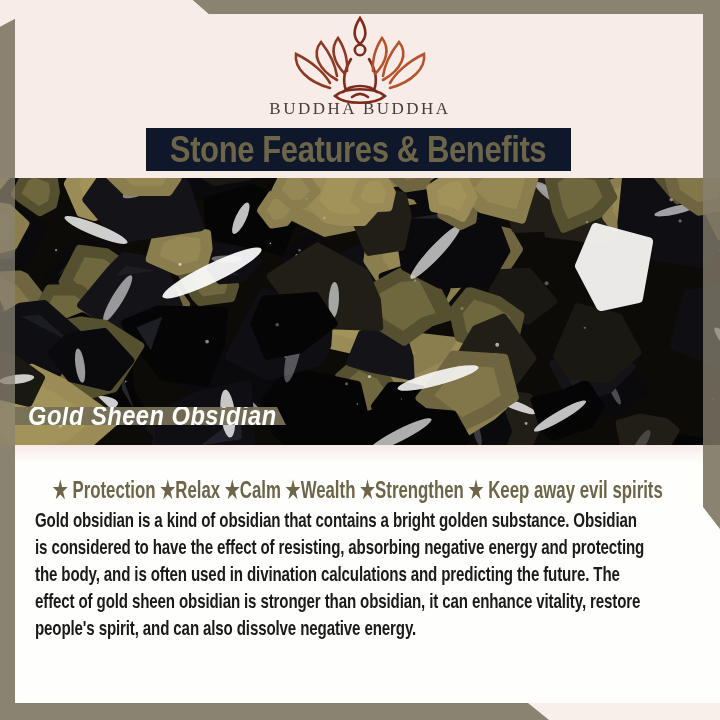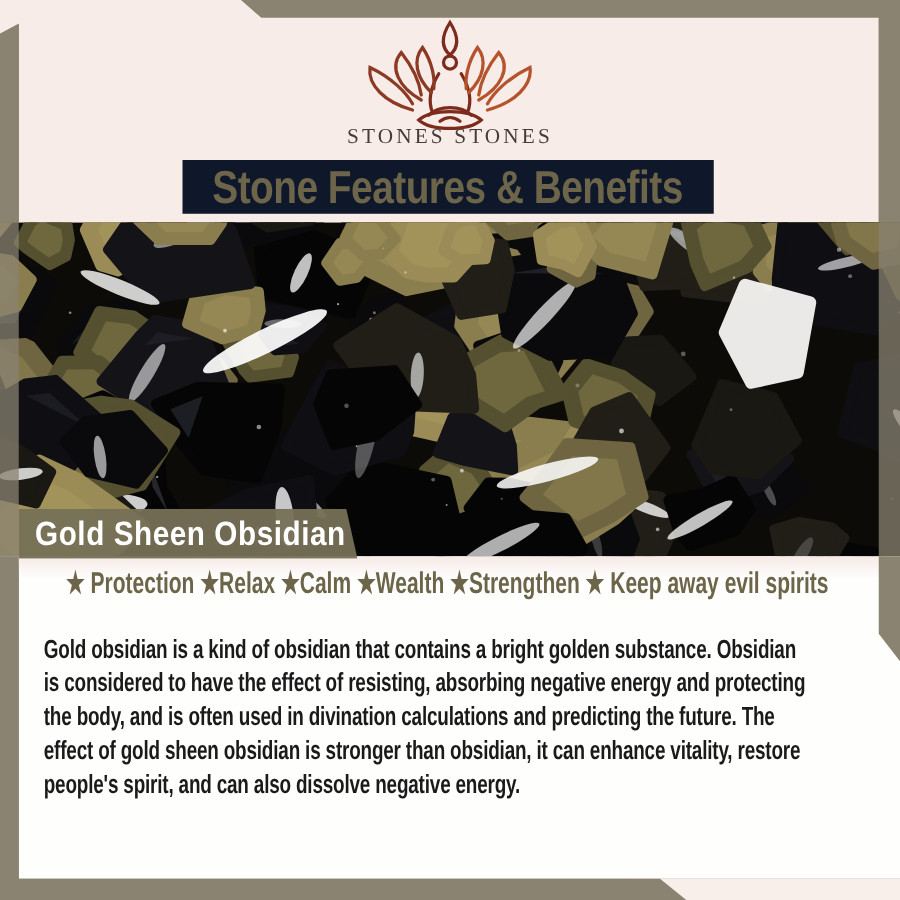--- a/index.html
+++ b/index.html
@@ -5,38 +5,38 @@
   html,body{margin:0;padding:0;background:#555;}
   #card{position:relative;width:720px;height:720px;overflow:hidden;background:#8a8371;
         font-family:"Liberation Sans",sans-serif;}
   #card svg{display:block;}
   .abs{position:absolute;}
   
   #bg-svg{left:0;top:0;z-index:0;}
   #photo-svg{left:0;top:178px;z-index:1;}
   #photo-fade{left:0;top:445px;width:720px;height:18px;z-index:2;
       background:linear-gradient(#f6eae6,rgba(254,254,253,0));}
-  #stone-label{left:15px;top:407px;width:271px;height:40px;z-index:2;
+  #stone-label{left:15px;top:407px;width:271px;height:18px;z-index:2;
       background:rgba(118,112,87,.95);display:flex;align-items:center;padding-left:13px;
-      box-sizing:border-box;clip-path:polygon(0 0,calc(100% - 9px) 0,100% 100%,0 100%);}
+      box-sizing:border-box;clip-path:polygon(0 0,calc(100% - 9px) 0,100% 100%,0 100%);font-style:italic;}
   #stone-label span{font-size:27px;font-weight:bold;color:#fff;white-space:nowrap;
       transform:scaleX(.88);transform-origin:left center;letter-spacing:.5px;}
   #frame-svg{left:0;top:0;z-index:3;pointer-events:none;}
   
   #logo-svg{left:279px;top:14px;z-index:4;}
   #brand-name{left:0;top:99px;width:720px;z-index:4;text-align:center;
       font-family:"Liberation Serif",serif;font-size:17px;letter-spacing:2.5px;
       color:#473c37;}
   #features-banner{left:146px;top:128px;width:425px;height:43px;z-index:4;
       background:#0f172a;display:flex;align-items:center;justify-content:center;}
   #features-banner span{font-size:37px;font-weight:bold;color:#6c6549;white-space:nowrap;
       transform:scaleX(.84);letter-spacing:-.5px;}
   
-  #benefits-row{left:0;top:452px;width:716px;height:34px;z-index:4;
-      display:flex;align-items:flex-start;justify-content:center;}
+  #benefits-row{left:0;top:470px;width:716px;height:34px;z-index:4;
+      display:flex;align-items:flex-end;justify-content:center;}
   #benefits-row span{font-size:24px;font-weight:bold;color:#6c6549;white-space:nowrap;
       transform:scaleX(.7);}
   #description{left:35px;top:506px;width:685px;z-index:4;}
   #description .dline{white-space:pre;font-size:21px;font-weight:bold;line-height:27px;
       color:#1a1a1a;transform:scaleX(.72);transform-origin:left center;letter-spacing:-.2px;}
 </style>
 </head>
 <body>
 
 <div id="card">
@@ -322,21 +322,21 @@
       <path d="M58,66 C40,56 32,40 42,28 C53,42 57,55 58,62"></path>
       <path d="M51,74 C29,68 15,54 17,40 C34,48 46,60 51,69"></path>
     </g>
     <g stroke="#b5542c" stroke-width="2.6">
       <path d="M96,60 C108,48 111,34 103,24 C95,36 93,49 94,57"></path>
       <path d="M104,66 C122,56 130,40 120,28 C109,42 105,55 104,62"></path>
       <path d="M111,74 C133,68 147,54 145,40 C128,48 116,60 111,69"></path>
     </g>
   </svg>
 
-  <div id="brand-name" class="abs">STONES STONES</div>
+  <div id="brand-name" class="abs">BUDDHA BUDDHA</div>
 
   <div id="features-banner" class="abs">
     <span>Stone Features &amp; Benefits</span>
   </div>
 
   <div id="benefits-row" class="abs">
     <span>★  Protection ★Relax ★Calm ★Wealth ★Strengthen ★ Keep away evil spirits</span>
   </div>
 
   <div id="description" class="abs">

